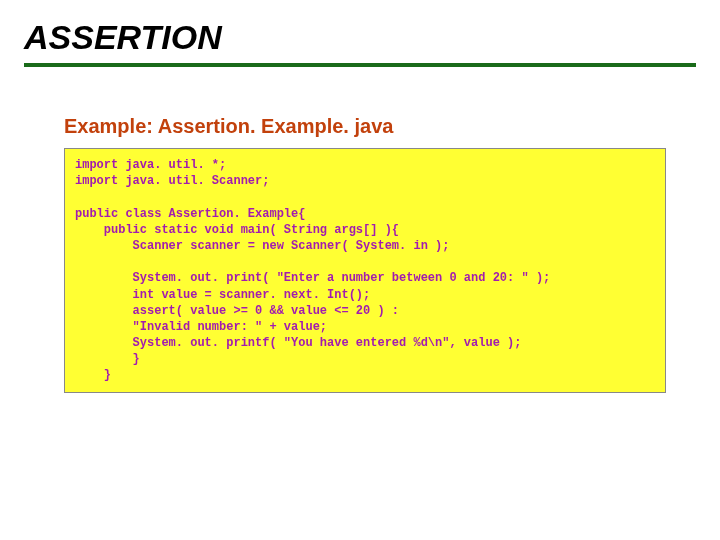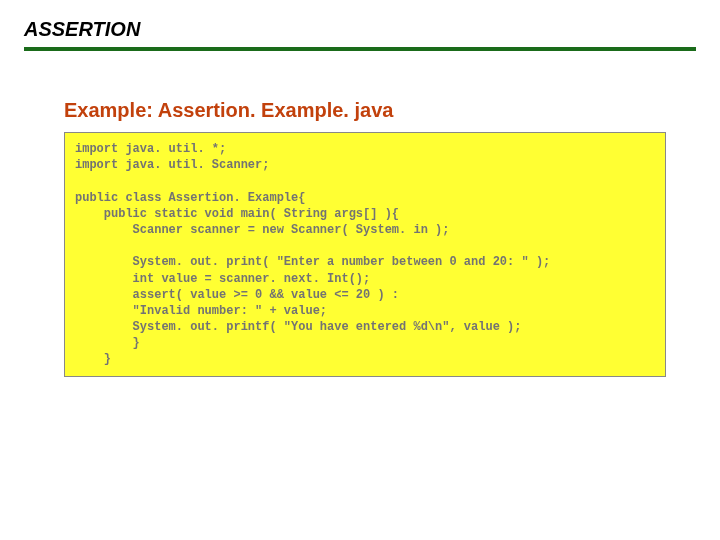--- a/index.html
+++ b/index.html
@@ -5,21 +5,21 @@
   * { margin: 0; padding: 0; box-sizing: border-box; }
   body {
     width: 720px;
     height: 540px;
     background: #ffffff;
     font-family: Arial, Helvetica, sans-serif;
     padding: 18px 24px;
     overflow: hidden;
   }
   .slide-title {
-    font-size: 20px;
+    font-size: 34px;
     font-weight: bold;
     font-style: italic;
     color: #000;
     padding-bottom: 6px;
     border-bottom: 4px solid #1a6b1a;
     margin-bottom: 48px;
   }
   .content {
     padding-left: 40px;
     padding-right: 30px;
@@ -32,21 +32,21 @@
   }
   .code-box {
     background: #ffff33;
     border: 1px solid #888;
     padding: 8px 10px;
     font-family: "Courier New", Courier, monospace;
     font-size: 12px;
     font-weight: bold;
     line-height: 1.35;
     white-space: pre;
-    color: #737373;
+    color: #a21caf;
   }
 </style>
 </head>
 <body>
 
 <div class="slide-title">ASSERTION</div>
 
 <div class="content">
   <div class="example-title">Example: Assertion. Example. java</div>
   <div class="code-box">import java. util. *;

